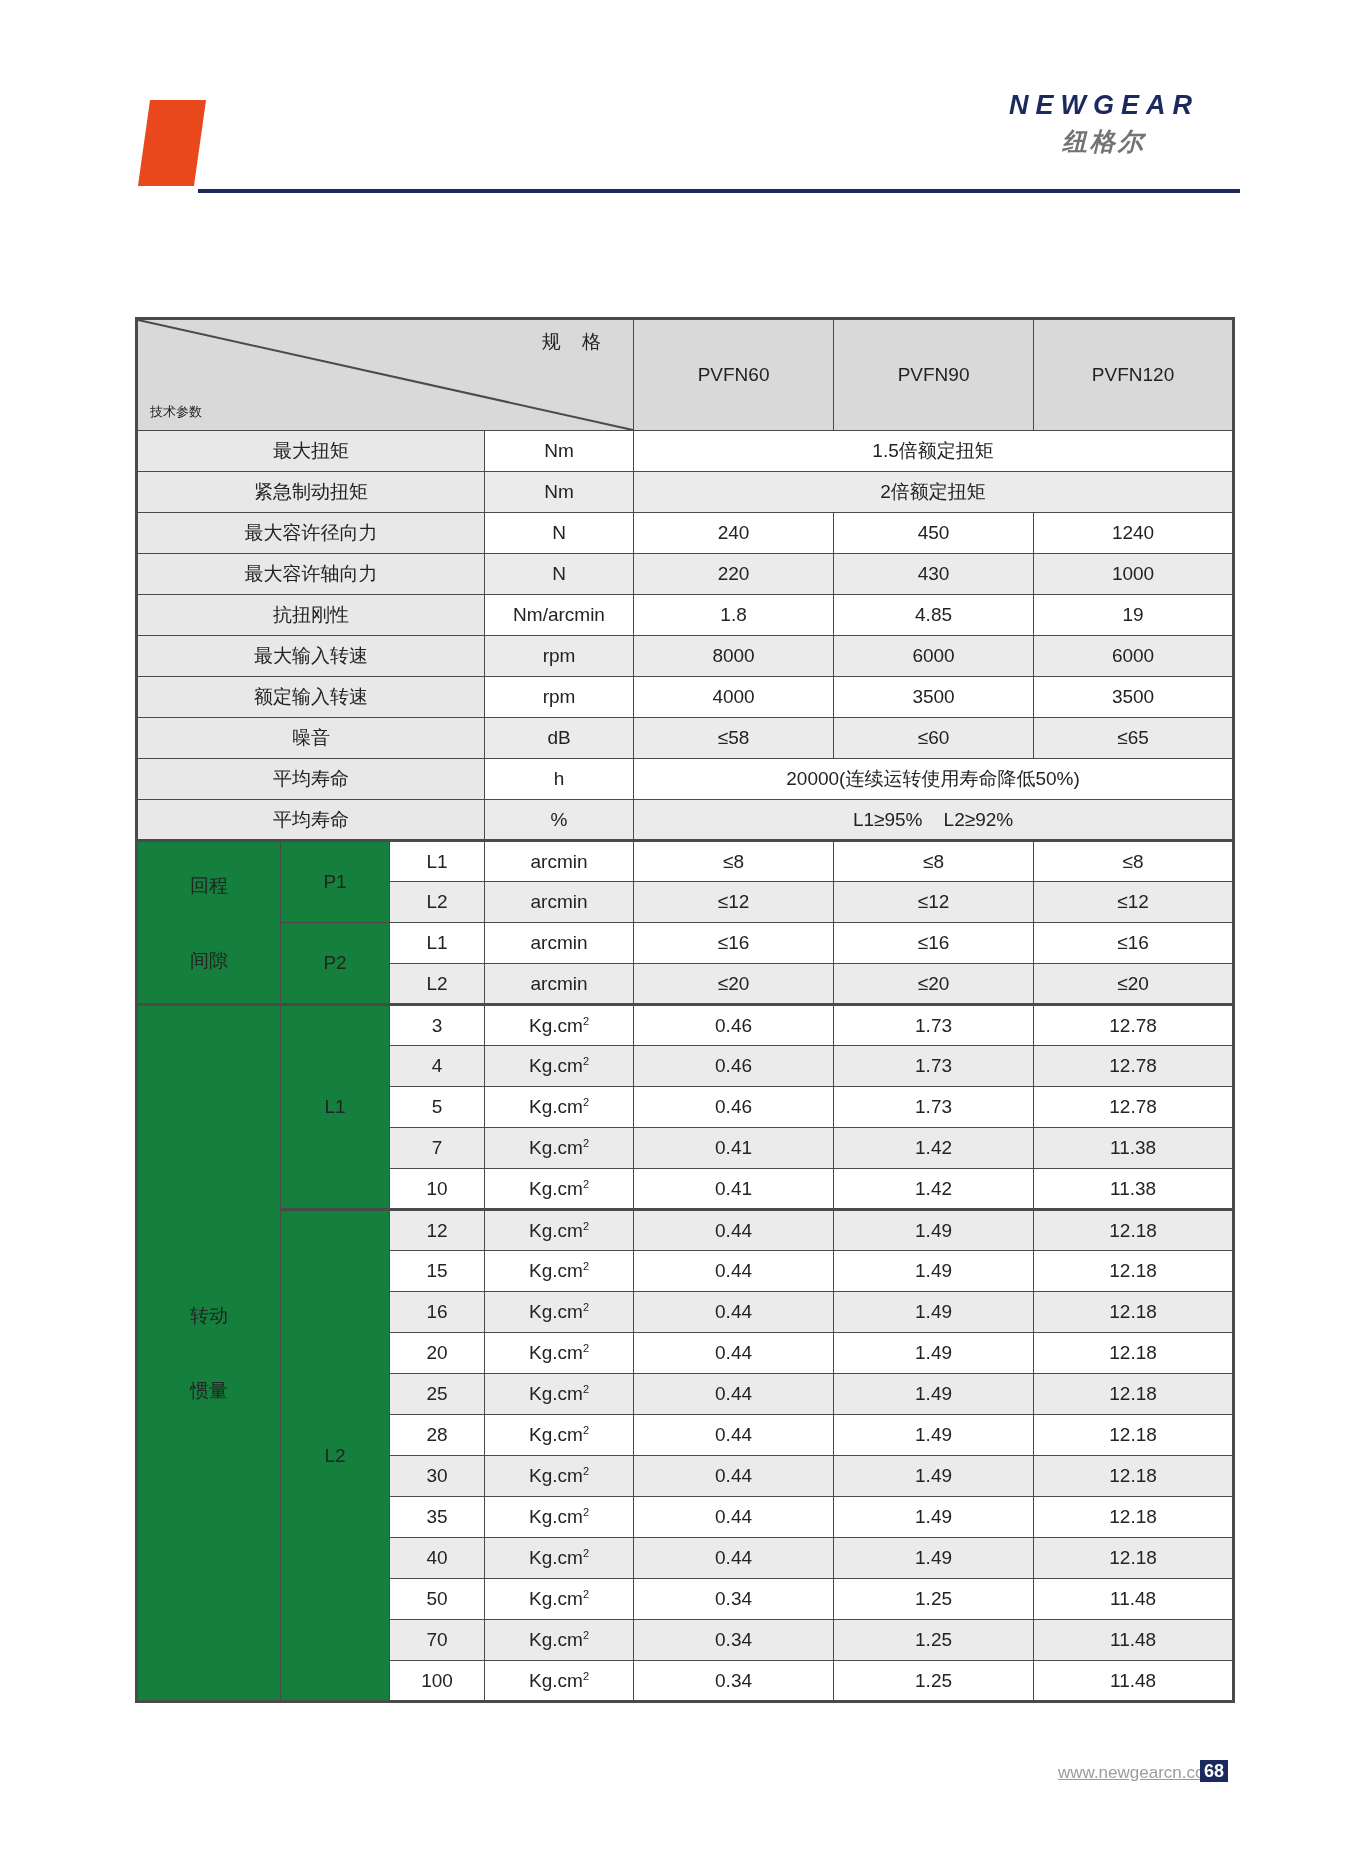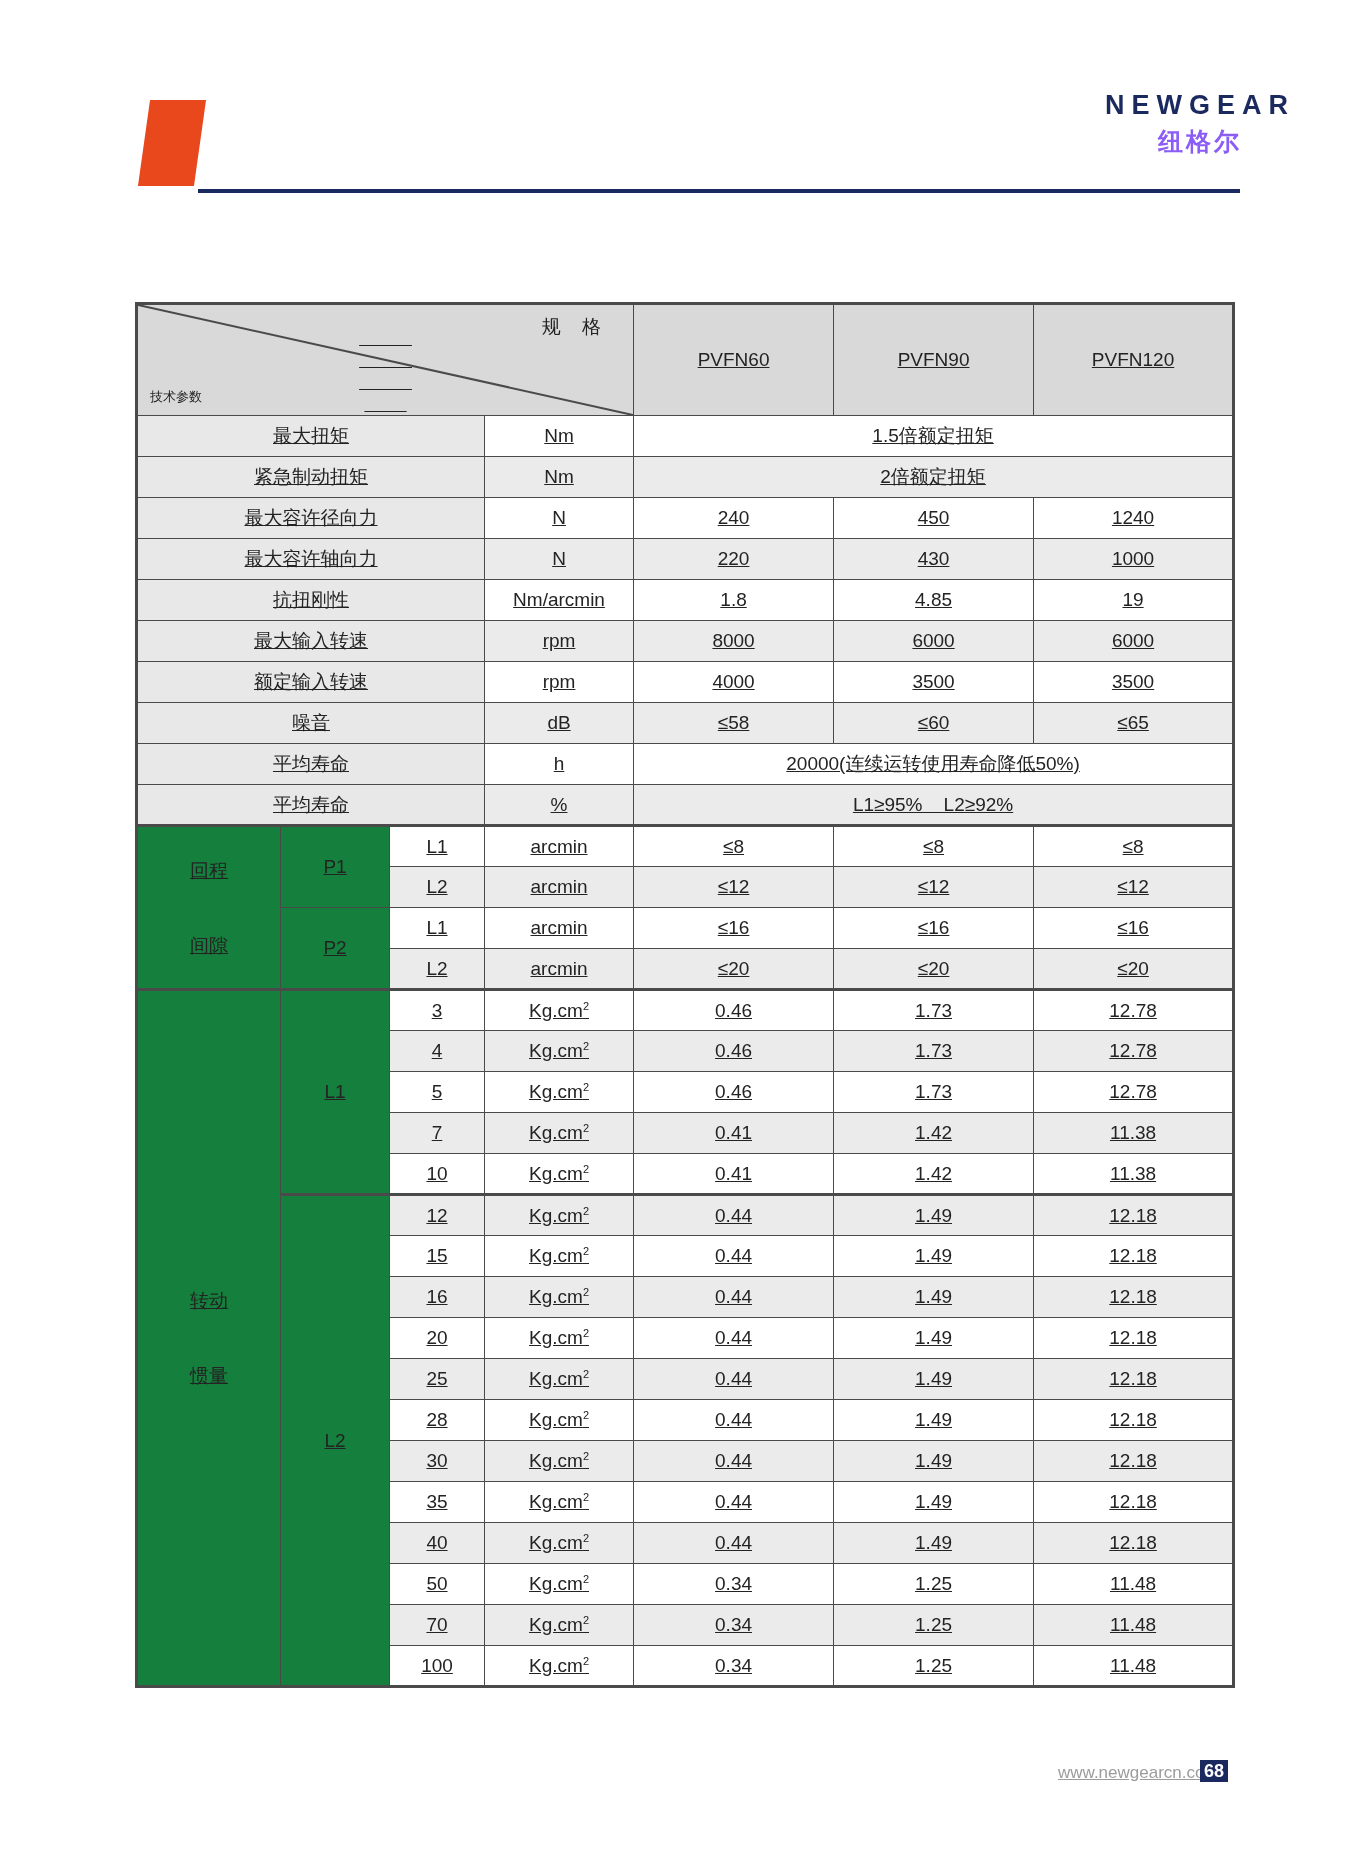--- a/index.html
+++ b/index.html
@@ -8,27 +8,27 @@
 
   
   .orange-accent{position:absolute;left:144px;top:100px;width:56px;height:86px;
 Item    background:#e8481b;transform:skewX(-8deg);}
   .orange-accent{background:#e8481b;}
   .banner{position:absolute;left:202px;top:100px;width:690px;height:86px;background:#1b2a5e;
           clip-path:polygon(26px 0,672px 0,690px 100%,0 100%);
           display:flex;align-items:center;justify-content:center;}
   .banner-title{color:#ffffff;font-size:40px;font-weight:bold;letter-spacing:2px;padding-left:10px;}
   .header-rule{position:absolute;left:198px;top:189px;width:1042px;height:4px;background:#1b2a5e;}
-  .logo{position:absolute;left:1102px;top:90px;width:196px;text-align:center;}
+  .logo{position:absolute;left:1006px;top:90px;width:196px;text-align:center;font-style:italic;}
   .logo-text{color:#1b2a5e;font-size:27px;font-weight:900;letter-spacing:7px;white-space:nowrap;}
-  .logo-sub{color:#8b5cf6;font-size:25px;font-weight:bold;letter-spacing:3px;margin-top:4px;}
+  .logo-sub{color:#737373;font-size:25px;font-weight:bold;letter-spacing:3px;margin-top:4px;}
 
   
-  table.spec{position:absolute;left:135px;top:302px;width:1097px;table-layout:fixed;
-             border-collapse:collapse;background:#ffffff;border:3px solid #4a4a4a;text-decoration:underline;}
+  table.spec{position:absolute;left:135px;top:317px;width:1097px;table-layout:fixed;
+             border-collapse:collapse;background:#ffffff;border:3px solid #4a4a4a;}
   table.spec td{border:1px solid #4a4a4a;text-align:center;vertical-align:middle;
                 padding:0;font-size:19px;white-space:pre-wrap;overflow:hidden;color:#232323;}
   thead td{height:84px;background:#d9d9d9;border-bottom:3px solid #4a4a4a;}
   tbody tr{height:41px;}
   td.lab{background:#e8e8e8;}
   td.g{background:#ebebeb;}
   td.grp{background:#15803d;}
   tr.sep td{border-top:3px solid #4a4a4a;}
   td.colh{font-size:20px;}
   td.corner{position:relative;}

